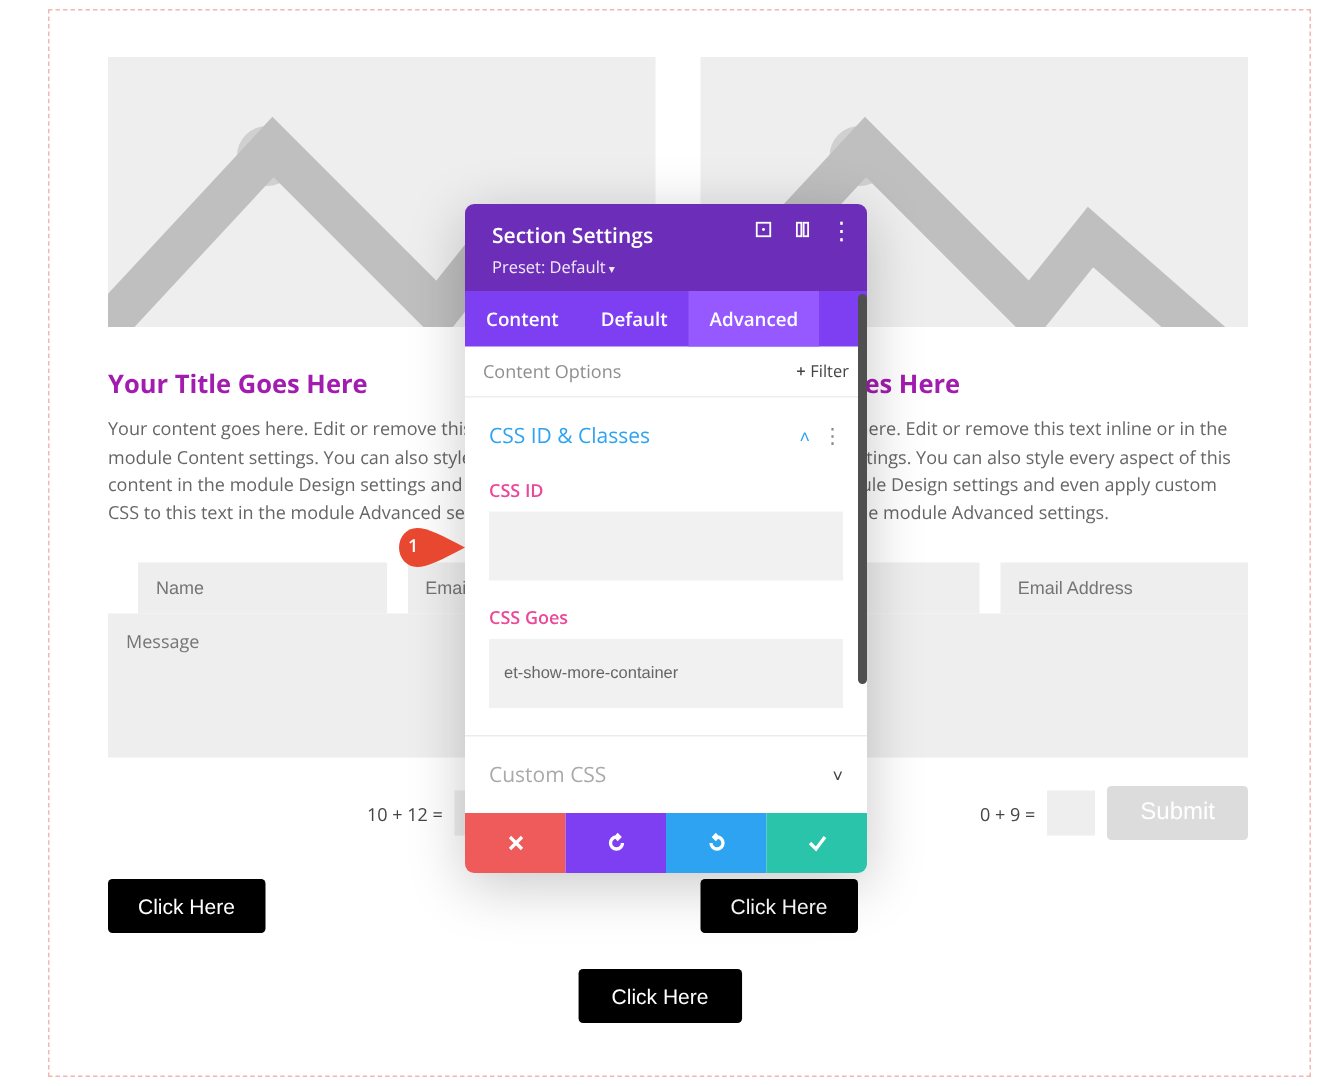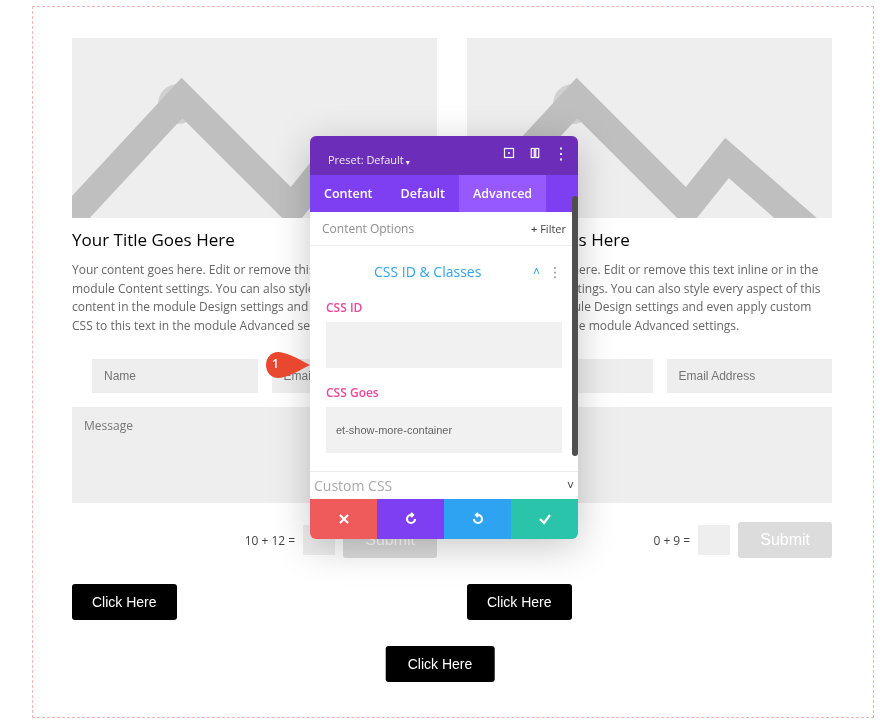--- a/index.html
+++ b/index.html
@@ -26,24 +26,24 @@
   .col { width: 365px; }
   
   .img-ph {
     width: 100%; height: 180px;
     background: #eeeeee;
     position: relative;
     overflow: hidden;
   }
   .img-ph svg { position: absolute; inset: 0; width: 100%; height: 100%; }
   .title {
-    margin-top: 10px;
+    margin-top: 26px;
     font-size: 17px;
-    color: #000000;
-    font-weight: 400;
+    color: #a21caf;
+    font-weight: 700;
   }
   .content-text {
     margin-top: 10px;
     font-size: 12px;
     line-height: 1.55;
     color: #666;
   }
   .form-row1 {
     margin-top: 24px;
     display: flex;
@@ -51,21 +51,21 @@
     padding-left: 20px;
   }
   .form-row1 input, .msg-input {
     background: #eeeeee;
     border: none;
     padding: 10px 12px;
     font-size: 12px;
     color: #555;
     width: 100%;
   }
-  .msg-row { margin-top: 14px; }
+  .msg-row { }
   .msg-input { height: 96px; resize: none; font-family: inherit; }
   .captcha-row {
     margin-top: 14px;
     display: flex;
     align-items: center;
     justify-content: flex-end;
     gap: 8px;
     font-size: 12px;
     color: #444;
   }
@@ -142,26 +142,26 @@
   }
   .search-bar .filter {
     margin-left: auto; color: #444; font-size: 11px;
   }
   .search-bar .plus { margin-right: 3px; font-weight:600; }
   .panel-body { padding: 10px 16px 4px 16px; }
   .section-row {
     display:flex; align-items:center;
     padding: 6px 0 10px 0;
   }
-  .section-title { color: #2ea3f2; font-size: 14px; font-weight: 500; flex:1;margin-left:48px; }
+  .section-title { color: #2ea3f2; font-size: 14px; font-weight: 500; flex:1; }
   .sec-icon { color:#2ea3f2; font-size:12px; margin-left:10px; }
   .sec-dots { color:#888; font-size:14px; margin-left:8px; line-height:1; }
   .custom-css-row {
     display:flex;align-items:center;
-    padding:4px;
+    padding:16px;
     color:#aaa; font-size:14px;
     border-top:1px solid #ececec;
   }
   .custom-css-row .chev { margin-left:auto; color:#444; font-size:12px; }
   .field-label {
     font-size: 12px; color:#ec4899; font-weight:600;
     margin-top: 8px; margin-bottom:6px;
   }
   .field-input {
     width: 100%; height: 46px;
@@ -249,20 +249,21 @@
     </div>
     <button class="click-here">Click Here</button>
   </div>
 </div>
 
 <button class="click-here-center">Click Here</button>
 
 <div class="modal">
   <div class="scroll-stub"></div>
   <div class="modal-header">
+    <div class="modal-title">Section Settings</div>
     <div class="preset">
       <span>Preset: Default</span><span class="caret">▾</span>
     </div>
     <div class="modal-icons">
       <span class="micon">
           <svg viewBox="0 0 16 16">
             <rect x="2" y="2" width="12" height="12"></rect>
             <circle cx="8" cy="8" r="1.3" fill="#fff" stroke="none"></circle>
           </svg>
         </span>

